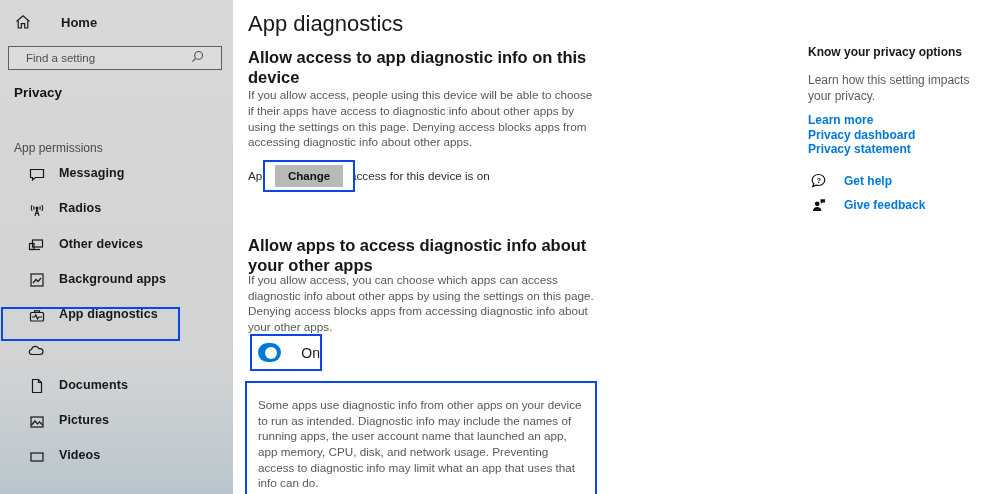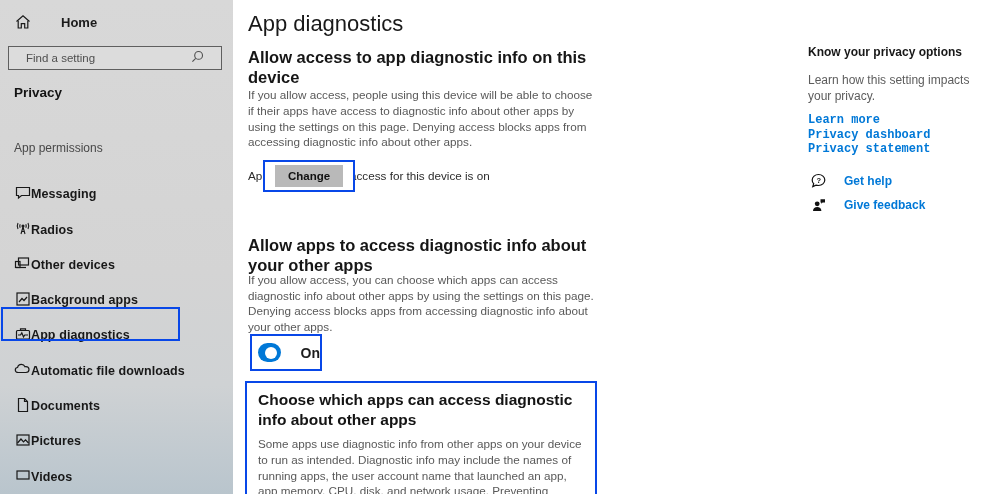--- a/index.html
+++ b/index.html
@@ -27,21 +27,21 @@
   }
   .search-box .ph { font-size:11.5px; color:#4f4f4f; }
   .cat-heading {
     position:absolute; left:14px; top:85px; font-size:13.5px; font-weight:700; color:#141414;
   }
   .section-heading {
     position:absolute; left:14px; top:141px; font-size:12px; color:#484848;
   }
   #nav-list { position:absolute; left:0; top:166px; width:233px; }
   .nav-item {
-    height:35.3px; display:flex; align-items:flex-end; padding-left:14px;
+    height:35.3px; display:flex; align-items:flex-start; gap:14px; padding-left:28px;
     cursor:pointer;
   }
   .nav-item .label { font-size:12.5px; font-weight:600; color:#181818; letter-spacing:.1px; }
   .nav-icon { width:17px; height:17px; flex:0 0 17px; display:flex; align-items:center; justify-content:center; }
   .nav-icon svg { display:block; }
   .sel-box {
     position:absolute; left:1px; top:307px; width:179px; height:34px;
     border:2px solid #0847e8; pointer-events:none;
   }
 
@@ -61,21 +61,21 @@
   .change-btn {
     width:68px; height:22px; background:#b9b9b9; border:none;
     font-family:inherit; font-size:11.5px; font-weight:600; color:#111;
     cursor:pointer;
   }
   .s2-h2 { position:absolute; left:0; top:235px; width:360px; }
   .s2-body { position:absolute; left:0; top:272px; width:352px; }
   .toggle-wrap {
     position:absolute; left:2px; top:334px; width:72px; height:37px;
     border:2px solid #0847e8; display:flex; align-items:center; gap:20px;
-    padding-left:6px; background:#fff;font-weight:bold;
+    padding-left:6px; background:#fff;
   }
   .toggle {
     width:40px; height:19px; border-radius:10px; background:#0078d7;
     position:relative; cursor:pointer;
   }
   .toggle .knob {
     position:absolute; right:4px; top:3.5px; width:12px; height:12px;
     border-radius:50%; background:#ffffff;
   }
   .toggle-label { font-size:14px; color:#1c1c1c; }
@@ -83,21 +83,21 @@
     position:absolute; left:-3px; top:381px; width:352px; height:120px;
     border:2px solid #0847e8; background:#fff; padding:7px 9px 0 11px;
   }
   .choose-box .h2c { font-size:15.5px; font-weight:600; color:#141414; line-height:1.27; }
   .choose-box .body-text { margin-top:7px; width:328px; }
 
   
   #right { position:absolute; left:808px; top:0; width:185px; }
   .rp-heading { margin-top:45px; font-size:12px; font-weight:700; color:#181818; }
   .rp-body { margin-top:13px; width:170px; font-size:12px; color:#5c5c5c; line-height:1.35; }
-  .rp-links { margin-top:9px; display:flex; flex-direction:column;font-family:Liberation Mono, monospace; }
+  .rp-links { margin-top:9px; display:flex; flex-direction:column; }
   .rp-link { font-size:12px; font-weight:600; color:#0078d7; line-height:14.5px; cursor:pointer; text-decoration:none; }
   .help-row { position:absolute; left:0; display:flex; align-items:center; gap:17px; cursor:pointer; }
   .help-row .hlabel { font-size:12px; font-weight:600; color:#0078d7; }
   .help-icon { width:17px; height:17px; display:flex; align-items:center; justify-content:center; }
   #gethelp-row { top:172px; left:2px; }
   #feedback-row { top:196px; left:2px; }
 </style>
 </head>
 <body>
 
@@ -184,21 +184,20 @@
         </span>
         <span class="label">App diagnostics</span>
       </div>
 
       <div class="nav-item">
         <span class="nav-icon">
           <svg width="17" height="16" viewBox="0 0 17 16" fill="none" stroke="#181818" stroke-width="1.2">
             <path d="M4.2 11.5 C2.4 11.5 1.3 10.3 1.3 8.9 C1.3 7.6 2.3 6.6 3.6 6.5 C3.9 4.7 5.5 3.4 7.4 3.4 C9 3.4 10.4 4.4 11 5.8 C11.3 5.7 11.6 5.7 11.9 5.7 C13.6 5.7 15 7 15 8.6 C15 10.2 13.6 11.5 11.9 11.5 Z"></path>
           </svg>
         </span>
-        <span class="label">Automatic file downloads</span>
       </div>
 
       <div class="nav-item">
         <span class="nav-icon">
           <svg width="16" height="16" viewBox="0 0 16 16" fill="none" stroke="#181818" stroke-width="1.2">
             <path d="M3.5 1.5 H9.5 L12.5 4.5 V14.5 H3.5 Z"></path>
               <path d="M9.5 1.5 V4.5 H12.5"></path>
           </svg>
         </span>
         <span class="label">Documents</span>
@@ -243,21 +242,20 @@
     <div class="body-text s2-body">If you allow access, you can choose which apps can access diagnostic info about other apps by using the settings on this page. Denying access blocks apps from accessing diagnostic info about your other apps.</div>
 
     <div class="toggle-wrap">
       <div class="toggle">
         <div class="knob"></div>
       </div>
       <span class="toggle-label">On</span>
     </div>
 
     <div class="choose-box">
-      <div class="h2c">Choose which apps can access diagnostic info about other apps</div>
       <div class="body-text">Some apps use diagnostic info from other apps on your device to run as intended. Diagnostic info may include the names of running apps, the user account name that launched an app, app memory, CPU, disk, and network usage. Preventing access to diagnostic info may limit what an app that uses that info can do.</div>
     </div>
   </div>
 
   <div id="right">
     <div class="rp-heading">Know your privacy options</div>
     <div class="rp-body">Learn how this setting impacts your privacy.</div>
     <div class="rp-links">
       <a class="rp-link">Learn more</a>
       <a class="rp-link">Privacy dashboard</a>

